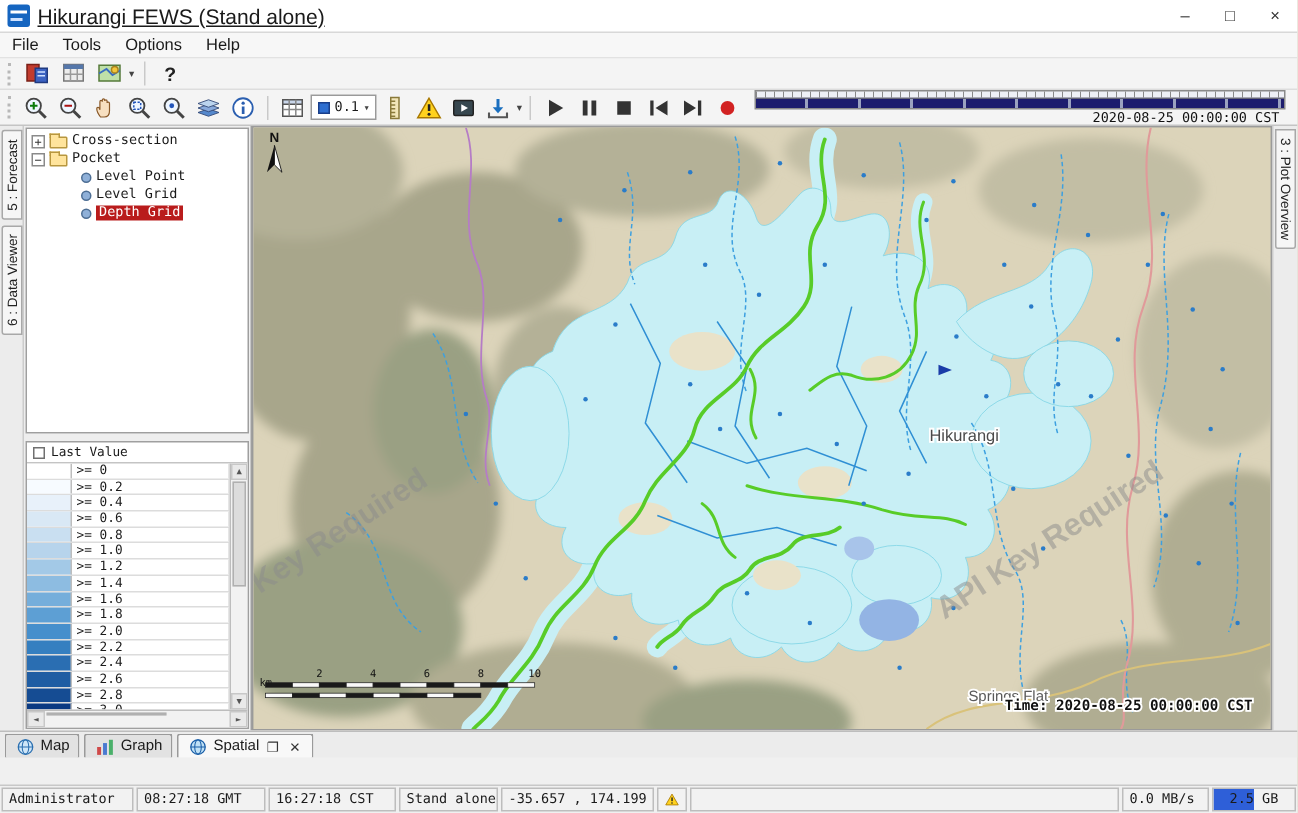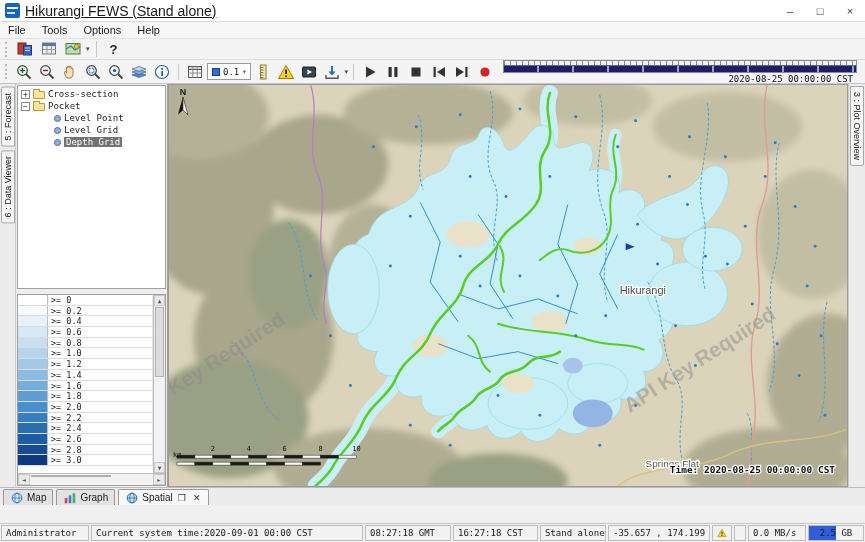--- a/index.html
+++ b/index.html
@@ -46,21 +46,21 @@
   .vtab-r { writing-mode:vertical-rl; font-size:9px; color:#222; background:#f6f6f6; border:1px solid #a8a8a8; padding:5px 1px; border-radius:0 0 2px 2px; white-space:nowrap; }
 
   .left-panel { width:152px; background:#eeeeee; border-right:1px solid #9f9f9f; display:flex; flex-direction:column; padding:1px; }
   .tree { height:204px; background:#ffffff; border:1px solid #9f9f9f; font-family:"DejaVu Sans Mono",monospace; font-size:9px; overflow:hidden; padding-top:2px; }
   .tnode { display:flex; align-items:center; height:12px; gap:3px; padding-left:3px; white-space:nowrap; }
   .expander { width:9px; height:9px; border:1px solid #8a8a8a; background:#fff; font-size:8px; line-height:7px; text-align:center; color:#333; flex:0 0 auto; }
   .folder { width:12px; height:8px; background:#ffe49c; border:1px solid #b8973f; border-radius:1px; position:relative; flex:0 0 auto; margin-top:2px; }
   .folder::before { content:""; position:absolute; top:-3px; left:-1px; width:5px; height:2px; background:#ffe49c; border:1px solid #b8973f; border-bottom:none; }
   .leaf { width:7px; height:7px; border-radius:50%; background:#8fb0d8; border:1px solid #4d6e94; flex:0 0 auto; }
   .tnode.child { padding-left:36px; }
-  .tnode .sel { background:#737373; color:#fff; padding:0 2px; }
+  .tnode .sel { background:#b91c1c; color:#fff; padding:0 2px; }
 
   .legend-box { flex:1; margin-top:5px; background:#ffffff; border:1px solid #9f9f9f; display:flex; flex-direction:column; font-family:"DejaVu Sans Mono",monospace; font-size:8.5px; overflow:hidden; }
   .legend-head { height:14px; display:flex; align-items:center; gap:4px; padding-left:4px; border-bottom:1px solid #c4c4c4; }
   .cbx { width:8px; height:8px; border:1px solid #707070; background:#fff; flex:0 0 auto; }
   .legend-body { flex:1; display:flex; min-height:0; }
   .legend-rows { flex:1; overflow:hidden; }
   .lrow { display:flex; height:10.7px; border-bottom:1px solid #dcdcdc; }
   .lsw { width:30px; border-right:1px solid #bdbdbd; flex:0 0 auto; }
   .llab { flex:1; line-height:10.5px; padding-left:3px; border-right:1px solid #e6e6e6; }
   .vscroll { width:12px; border-left:1px solid #bdbdbd; background:#f2f2f2; display:flex; flex-direction:column; font-size:6px; color:#555; text-align:center; }
@@ -309,20 +309,24 @@
         <span class="leaf"></span>
         <span>Level Grid</span>
       </div>
       <div class="tnode child">
         <span class="leaf"></span>
         <span class="sel">Depth Grid</span>
       </div>
     </div>
 
     <div class="legend-box">
+      <div class="legend-head">
+        <span class="cbx"></span>
+        <span>Last Value</span>
+      </div>
       <div class="legend-body">
         <div class="legend-rows">
           <div class="lrow">
               <span class="lsw" style="background-color: rgb(255, 255, 255);"></span>
               <span class="llab">&gt;= 0</span>
             </div>
           <div class="lrow">
               <span class="lsw" style="background-color: rgb(247, 251, 255);"></span>
               <span class="llab">&gt;= 0.2</span>
             </div>
@@ -616,21 +620,20 @@
     <span class="tab-ctl">✕</span>
   </div>
 </div>
 
 <div class="logs-row">
   <div class="logs-btn">Logs</div>
 </div>
 
 <div class="statusbar">
   <div class="scell" style="width:88px">Administrator</div>
-  <div class="scell" style="width:272px">Current system time:2020-09-01 00:00 CST</div>
   <div class="scell" style="width:86px">08:27:18 GMT</div>
   <div class="scell" style="width:85px">16:27:18 CST</div>
   <div class="scell" style="width:66px">Stand alone</div>
   <div class="scell" style="width:102px">-35.657 , 174.199</div>
   <div class="scell" style="width:20px;justify-content:center">
     <svg width="12" height="12" viewBox="0 0 18 18">
         <polygon points="9,2.5 16.5,15.5 1.5,15.5" fill="#ffd21e" stroke="#a87800"></polygon>
         <rect x="8.2" y="6.5" width="1.7" height="4.5" fill="#222"></rect>
         <circle cx="9" cy="13.2" r="1" fill="#222"></circle>
       </svg>

